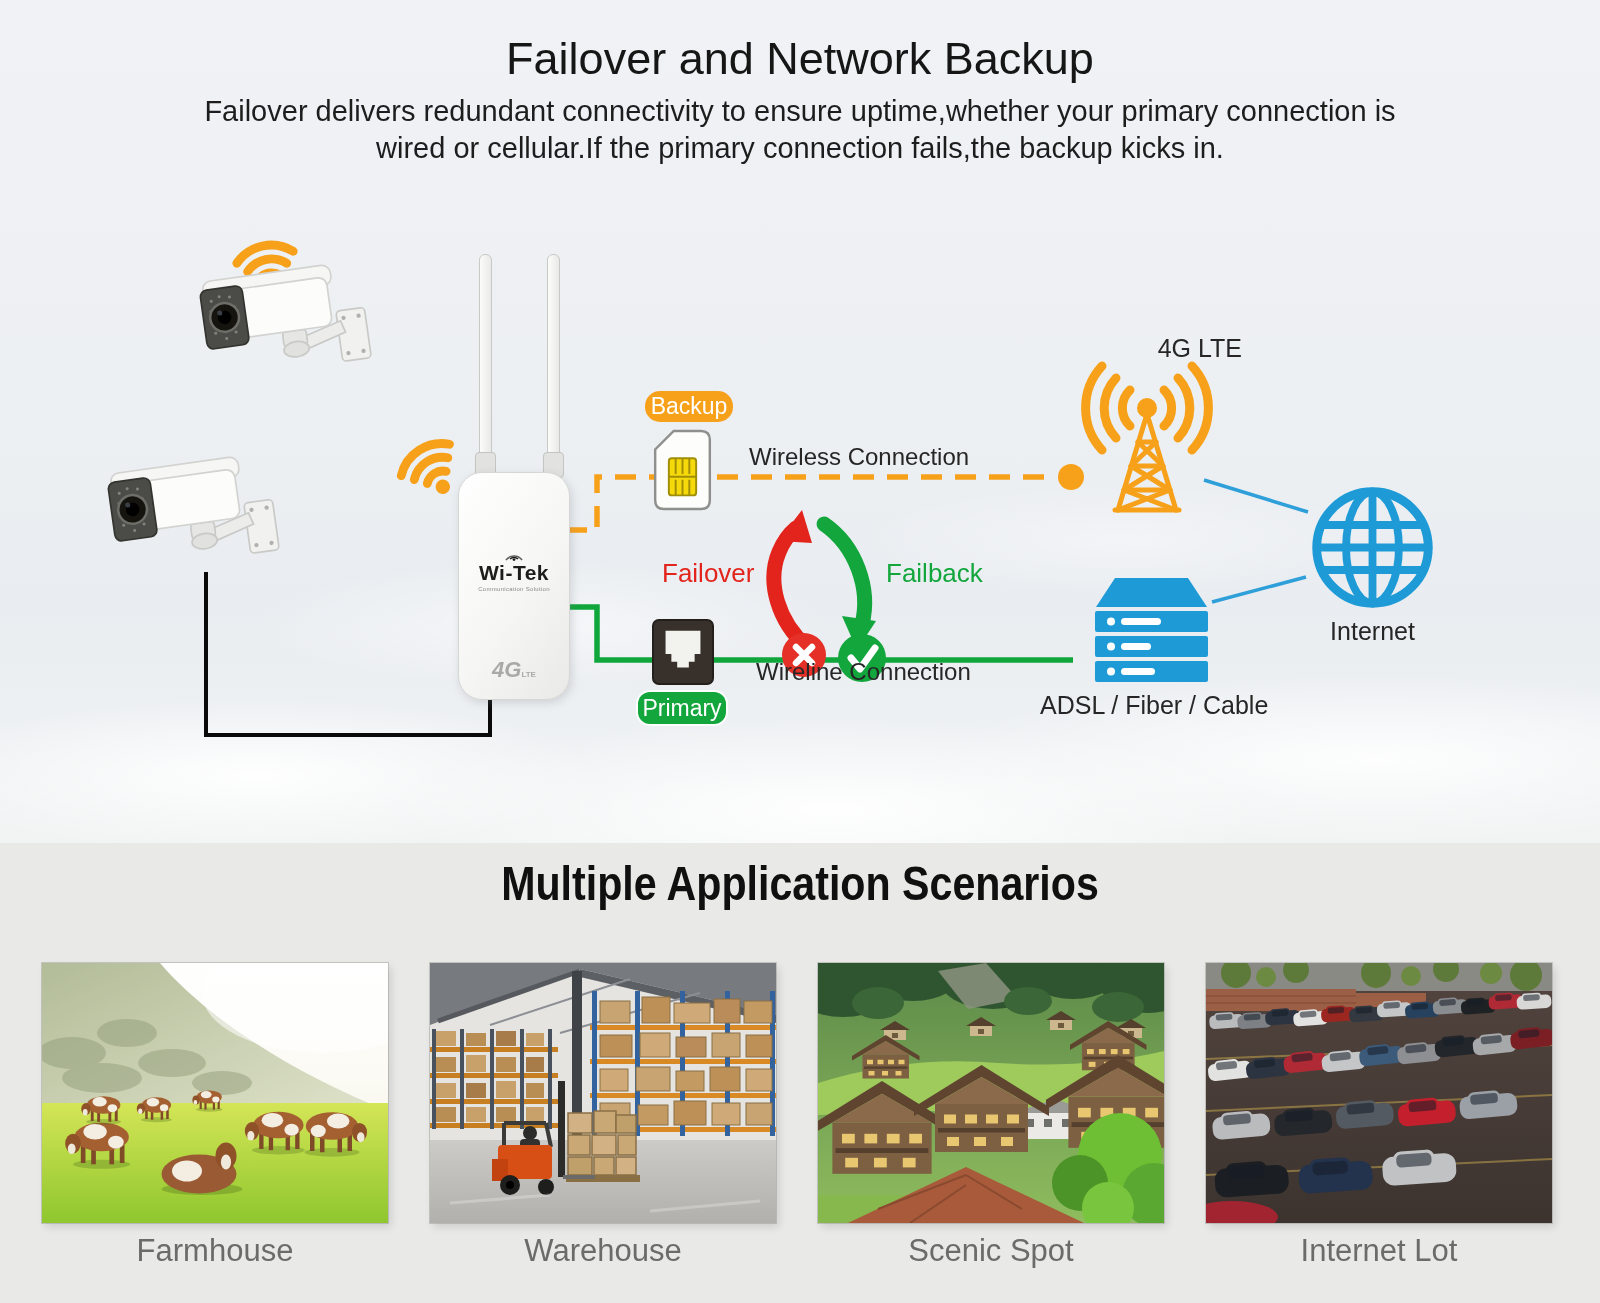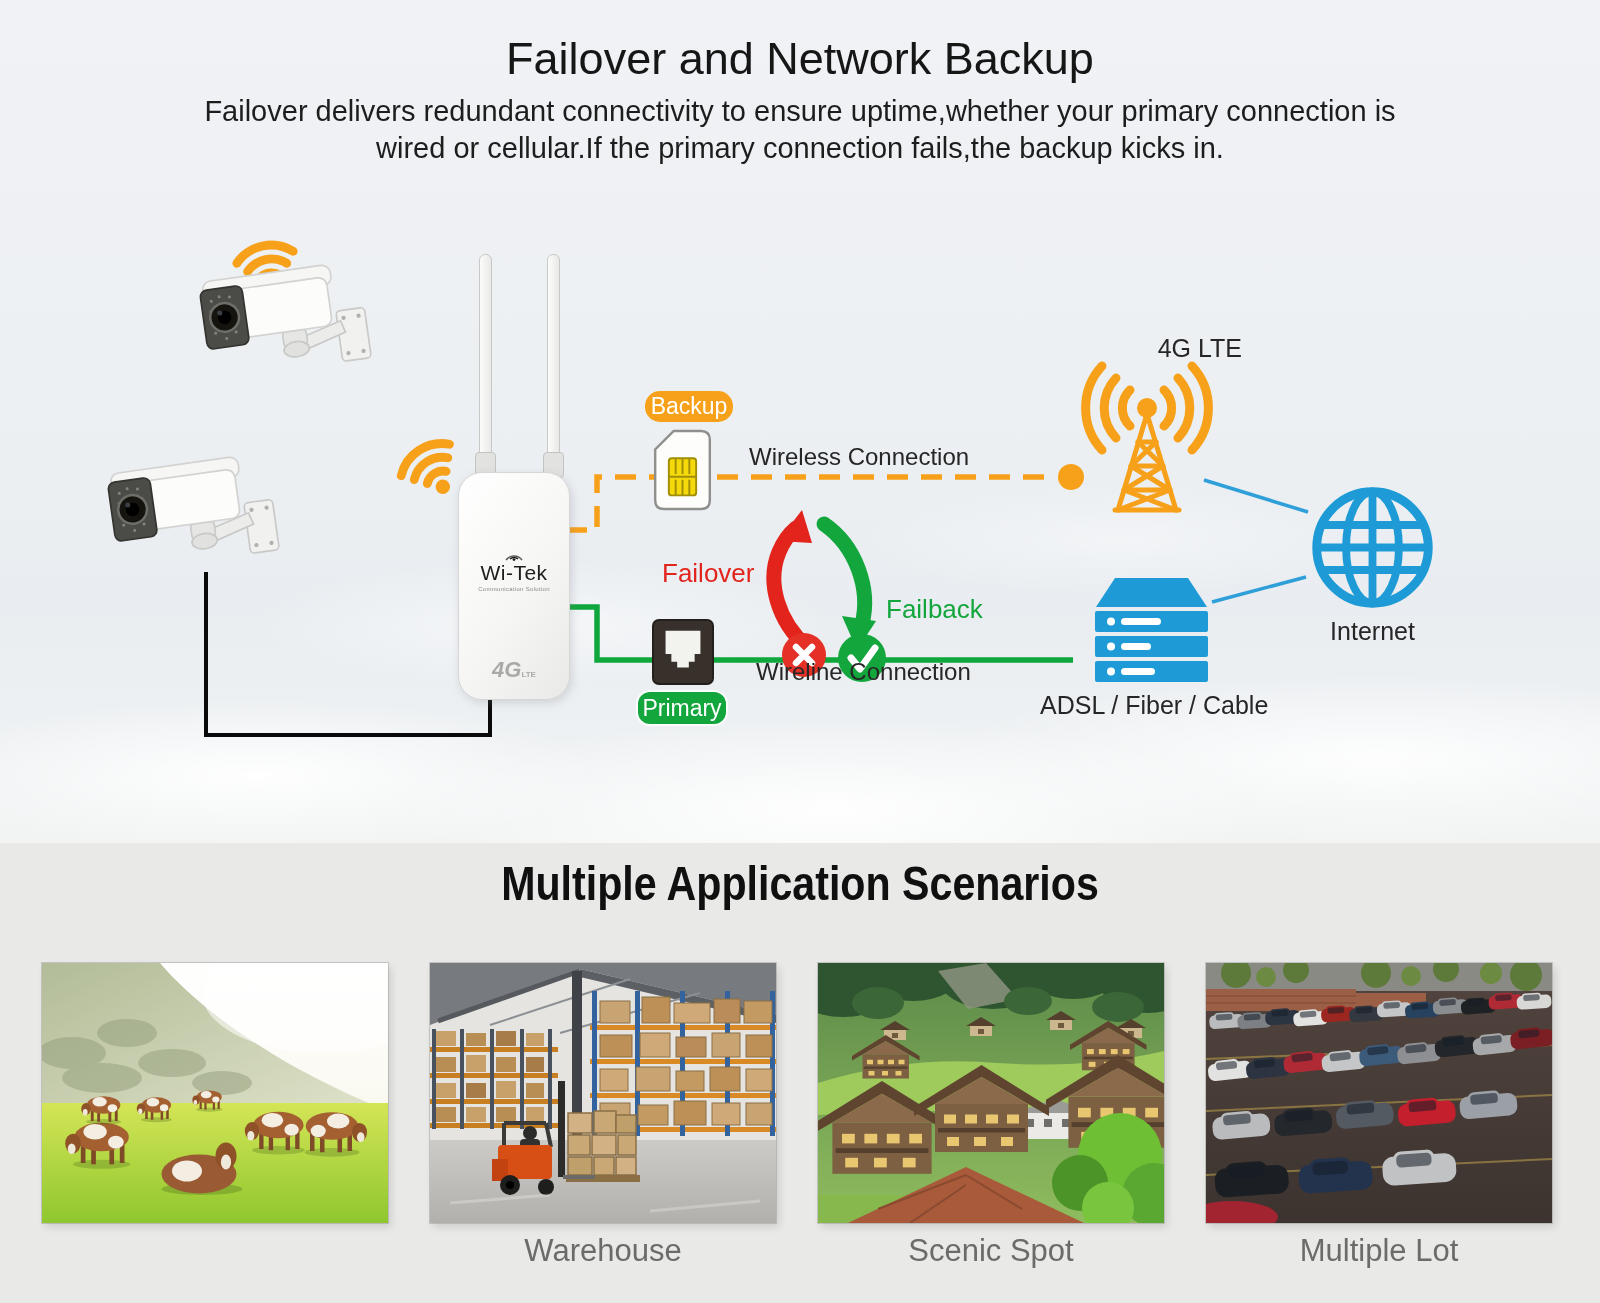--- a/index.html
+++ b/index.html
@@ -29,36 +29,36 @@
 
   
   .badge{position:absolute;text-align:center;color:#fff;font-size:23px;}
   .badge-backup{left:645px;top:391px;width:88px;height:31px;line-height:31px;border-radius:15px;background:#F7A11B;}
   .badge-primary{left:638px;top:692px;width:88px;height:32px;line-height:32px;border-radius:12px;background:#12A63C;box-shadow:0 0 0 2px rgba(255,255,255,.85);}
 
   .diag-label{position:absolute;font-size:24px;color:#262626;white-space:nowrap;}
   .lbl-wireless{left:749px;top:443px;}
   .lbl-wireline{left:756px;top:658px;text-align:right;}
   .lbl-failover{left:662px;top:558px;font-size:26px;color:#E2241C;}
-  .lbl-failback{left:886px;top:558px;font-size:26px;color:#12A63C;margin-top:36px;}
+  .lbl-failback{left:886px;top:558px;font-size:26px;color:#12A63C;}
   .lbl-lte{left:1052px;top:334px;width:190px;text-align:right;font-size:25px;}
   .lbl-internet{left:1304px;top:617px;width:137px;text-align:center;font-size:25px;}
   .lbl-adsl{left:1040px;top:691px;width:220px;text-align:center;font-size:25px;}
 
   
   .antenna{position:absolute;width:11px;background:linear-gradient(90deg,#fcfcfa,#e9e9e7);border:1px solid #c8c8c6;border-radius:6px 6px 0 0;z-index:1;}
   .antenna-base{position:absolute;background:#e2e2e0;border:1px solid #c4c4c2;border-radius:4px;z-index:1;}
   .router{
     position:absolute;left:458px;top:472px;width:110px;height:226px;z-index:2;
     background:linear-gradient(125deg,#ffffff 0%,#f6f6f4 55%,#e9e9e7 100%);
     border:1px solid #d6d6d4;border-radius:24px;box-shadow:2px 3px 8px rgba(120,125,130,.25);
   }
   .witek{position:absolute;top:78px;left:0;width:100%;text-align:center;}
   .witek-arcs{height:10px;display:block;margin:0 auto 0 auto;}
-  .witek-text{font-size:21px;font-weight:normal;color:#1d1d1d;letter-spacing:0.5px;}
+  .witek-text{font-size:21px;font-weight:bold;color:#1d1d1d;letter-spacing:0.5px;}
   .witek-sub{font-size:6px;color:#8a8a88;margin-top:1px;letter-spacing:0.3px;}
   .router-model{position:absolute;bottom:16px;left:0;width:100%;text-align:center;color:#a9a9a7;}
   .router-model .m4g{font-size:22px;font-weight:bold;font-style:italic;}
   .router-model .mlte{font-size:8px;font-weight:bold;}
 
   
   .bottom-section{position:absolute;left:0;top:843px;width:1600px;height:460px;background:#e9e9e7;}
   .scenarios-title{
     position:absolute;left:0;top:12px;width:1600px;text-align:center;
     font-size:49px;font-weight:bold;color:#101010;transform:scaleX(.84);transform-origin:50% 50%;
@@ -582,17 +582,18 @@
         </g>
         <g transform="translate(6,200) rotate(-4)">
           <use href="#car" transform="scale(1.6)" style="color:#1b1e22"></use>
           <use href="#car" transform="translate(84,2) scale(1.6)" style="color:#23324d"></use>
           <use href="#car" transform="translate(168,0) scale(1.6)" style="color:#c0c2c4"></use>
         </g>
         <ellipse cx="26" cy="254" rx="46" ry="16" fill="#a12430"></ellipse>
       </svg>
     </div>
 
+    <div class="caption" style="left:42px">Farmhouse</div>
     <div class="caption" style="left:430px">Warehouse</div>
     <div class="caption" style="left:818px">Scenic Spot</div>
-    <div class="caption" style="left:1206px">Multiple Lot</div>
+    <div class="caption" style="left:1206px">Internet Lot</div>
   </div>
 </div>
 
 </body></html>

